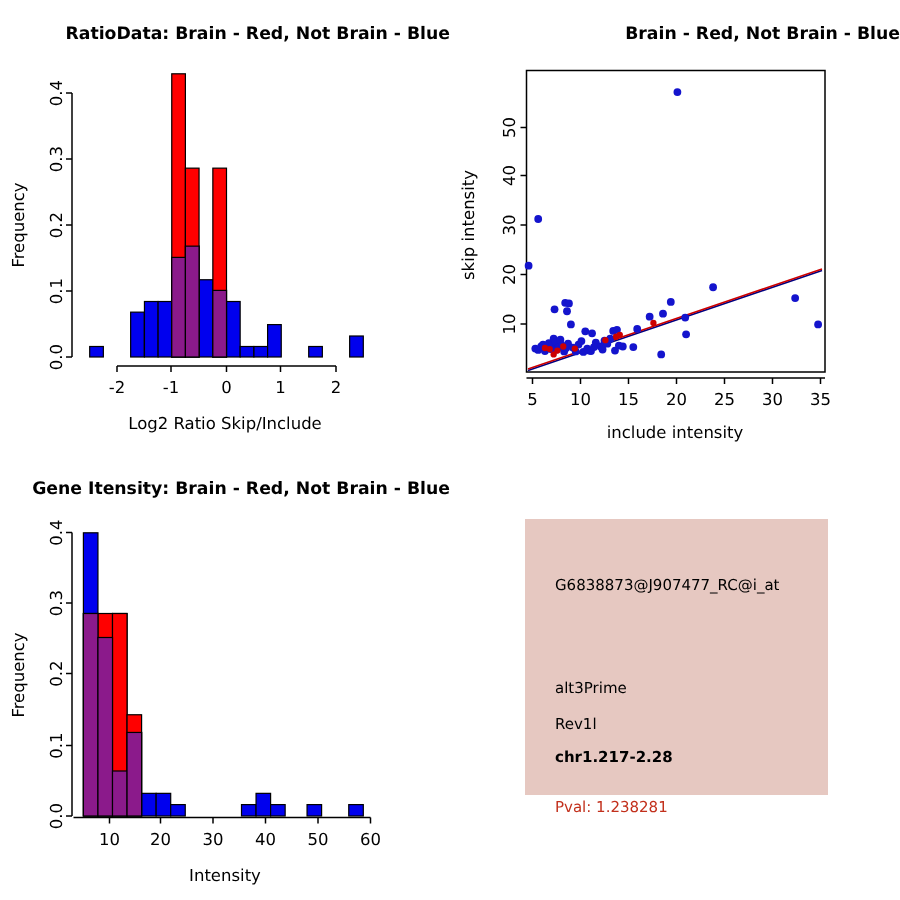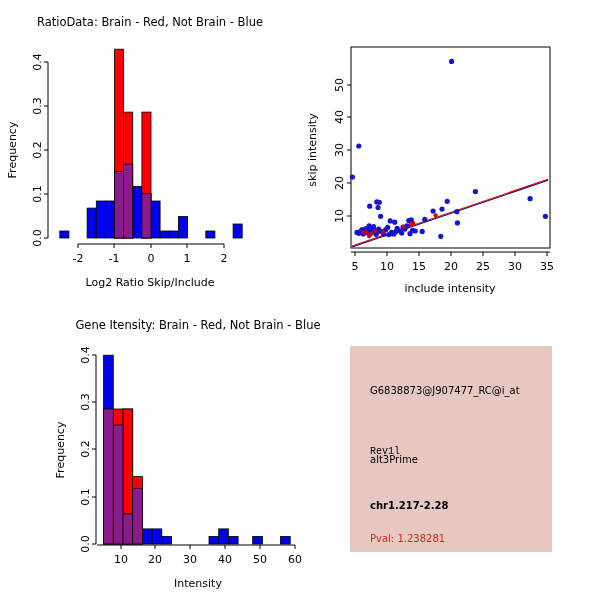--- a/index.html
+++ b/index.html
@@ -19,28 +19,28 @@
     width: 600px;
     height: 600px;
     background: #ffffff;
   }
   .panel {
     position: absolute;
     overflow: visible;
   }
   #panel-ratio   { left: 0px;   top: 0px;   width: 300px; height: 300px; }
   #panel-scatter { left: 300px; top: 0px;   width: 300px; height: 300px; }
-  #panel-gene    { left: 0px;   top: 300px; width: 300px; height: 300px; margin-left: 48px; }
+  #panel-gene    { left: 0px;   top: 300px; width: 300px; height: 300px; }
   #panel-info    { left: 300px; top: 300px; width: 300px; height: 300px; }
 
   .plot-title {
     position: absolute;
     width: 100%;
-    text-align: center;
-    font-weight: normal;
+    text-align: right;
+    font-weight: bold;
     font-size: 11.5px;
     color: #000;
     letter-spacing: 0px;
     white-space: nowrap;
   }
   #panel-ratio .plot-title   { top: 15px; left: 0; }
   #panel-scatter .plot-title { top: 15px; left: 0; }
   #panel-gene .plot-title    { top: 18px; left: 0; }
 
   svg { display: block; }
@@ -55,34 +55,34 @@
     font-size: 11px;
     fill: #000;
   }
 
   
   #info-box {
     position: absolute;
     left: 50px;
     top: 46px;
     width: 202px;
-    height: 206px;
+    height: 184px;
     background: #e6c8c1;
   }
   .info-line {
     position: absolute;
     left: 20px;
     font-size: 10px;
     color: #000000;
     font-family: "DejaVu Sans", sans-serif;
     white-space: nowrap;
   }
   #info-line-0 { top: 39px; }
   #info-line-1 { top: 78px; margin-top: 30px; }
-  #info-line-2 { top: 100px; font-family: Liberation Mono, monospace; }
+  #info-line-2 { top: 132px; }
   #info-line-3 { top: 154px; font-weight: bold; }
   #info-line-4 { top: 187px; color: #c2301c; }
 </style>
 </head>
 <body>
 
 <div id="page">
 
   <div class="panel" id="panel-ratio">
     <div class="plot-title">RatioData: Brain - Red, Not Brain - Blue</div>
@@ -142,20 +142,21 @@
         <rect x="141.9" y="112.1" width="9.1" height="125.9" fill="#ff0000" stroke="#000" stroke-width="0.8"></rect>
 
         <rect x="114.5" y="171.6" width="9.1" height="66.4" fill="#8b1a8b" stroke="#000" stroke-width="0.8"></rect>
         <rect x="123.6" y="164.1" width="9.1" height="73.9" fill="#8b1a8b" stroke="#000" stroke-width="0.8"></rect>
         <rect x="141.9" y="193.6" width="9.1" height="44.4" fill="#8b1a8b" stroke="#000" stroke-width="0.8"></rect>
       </g>
     </svg>
   </div>
 
   <div class="panel" id="panel-scatter">
+    <div class="plot-title">Brain - Red, Not Brain - Blue</div>
     <svg width="300" height="300">
 
       <rect x="51" y="47" width="199" height="201" fill="none" stroke="#000" stroke-width="1"></rect>
 
       <g>
         <line x1="47" y1="85" x2="51" y2="85" stroke="#000" stroke-width="1"></line>
         <line x1="47" y1="117" x2="51" y2="117" stroke="#000" stroke-width="1"></line>
         <line x1="47" y1="150" x2="51" y2="150" stroke="#000" stroke-width="1"></line>
         <line x1="47" y1="183" x2="51" y2="183" stroke="#000" stroke-width="1"></line>
         <line x1="47" y1="216" x2="51" y2="216" stroke="#000" stroke-width="1"></line>

